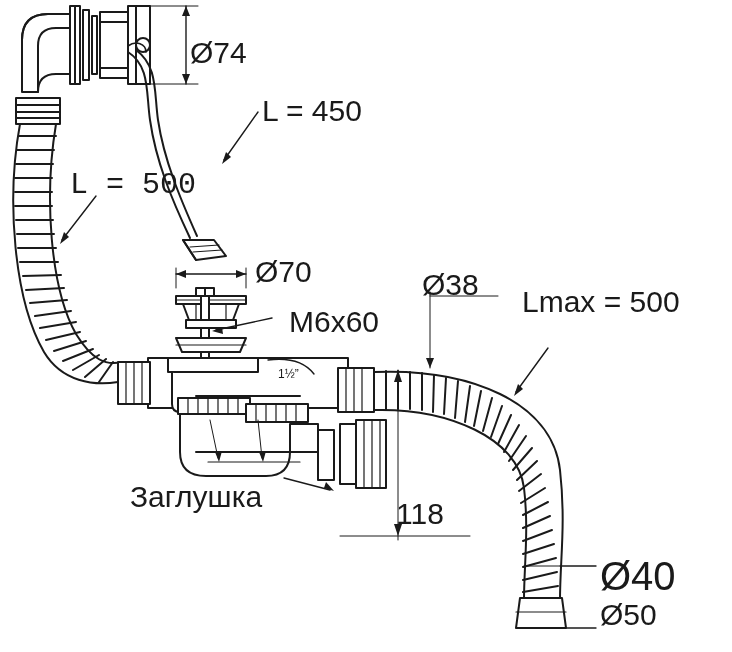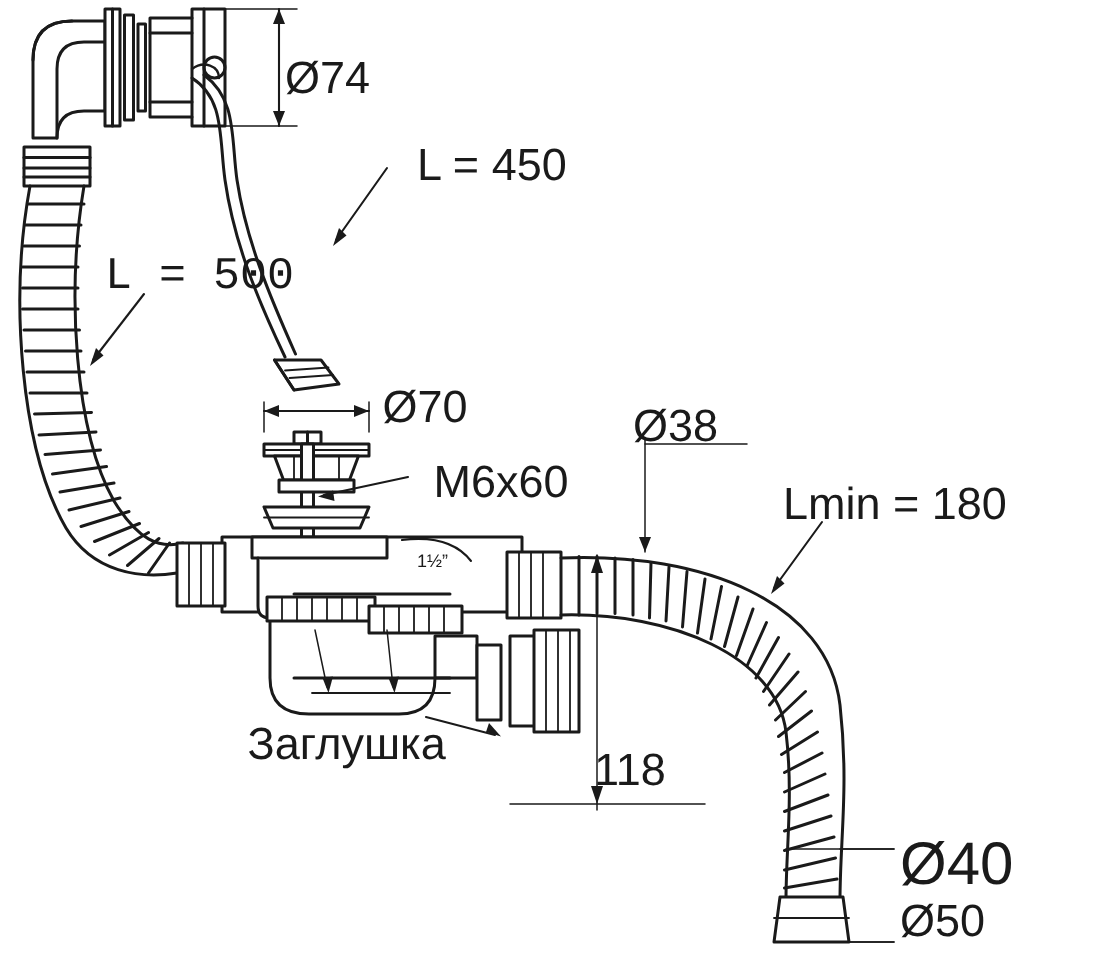--- a/index.html
+++ b/index.html
@@ -235,36 +235,36 @@
       <g>
         <line x1="516" y1="628" x2="596" y2="628" stroke-width="1"></line>
         <line x1="566" y1="628" x2="596" y2="628" stroke-width="1"></line>
       </g>
 
     </g>
   </svg>
 
   <div class="lbl" style="left:190px; top:38px; font-size:30px;">Ø74</div>
 
-  <div class="lbl" style="left:262px; top:96px; font-size:30px;margin-left:16px;">L = 450</div>
+  <div class="lbl" style="left:262px; top:96px; font-size:30px;">L = 450</div>
 
   <div class="lbl" style="left:70px; top:170px; font-size:30px;font-family:Liberation Mono, monospace;">L = 500</div>
 
   <div class="lbl" style="left:255px; top:257px; font-size:30px;">Ø70</div>
 
   <div class="lbl" style="left:277px; top:307px; font-size:30px;margin-left:12px;">M6x60</div>
 
   <div class="lbl" style="left:278px; top:368px; font-size:12px;">1½”</div>
 
-  <div class="lbl" style="left:130px; top:482px; font-size:30px;margin-left:35px;">Заглушка</div>
+  <div class="lbl" style="left:130px; top:482px; font-size:30px;">Заглушка</div>
 
   <div class="lbl" style="left:422px; top:270px; font-size:30px;">Ø38</div>
 
-
-  <div class="lbl" style="left:522px; top:322px; font-size:30px;">Lmin = 180</div>
+  <div class="lbl" style="left:522px; top:287px; font-size:30px;">Lmax = 500</div>
+
 
   <div class="lbl" style="left:396px; top:499px; font-size:30px;text-align:center;">118</div>
 
   <div class="lbl" style="left:600px; top:556px; font-size:40px;">Ø40</div>
 
   <div class="lbl" style="left:600px; top:600px; font-size:30px;">Ø50</div>
 
 </div>
 
 </body></html>

